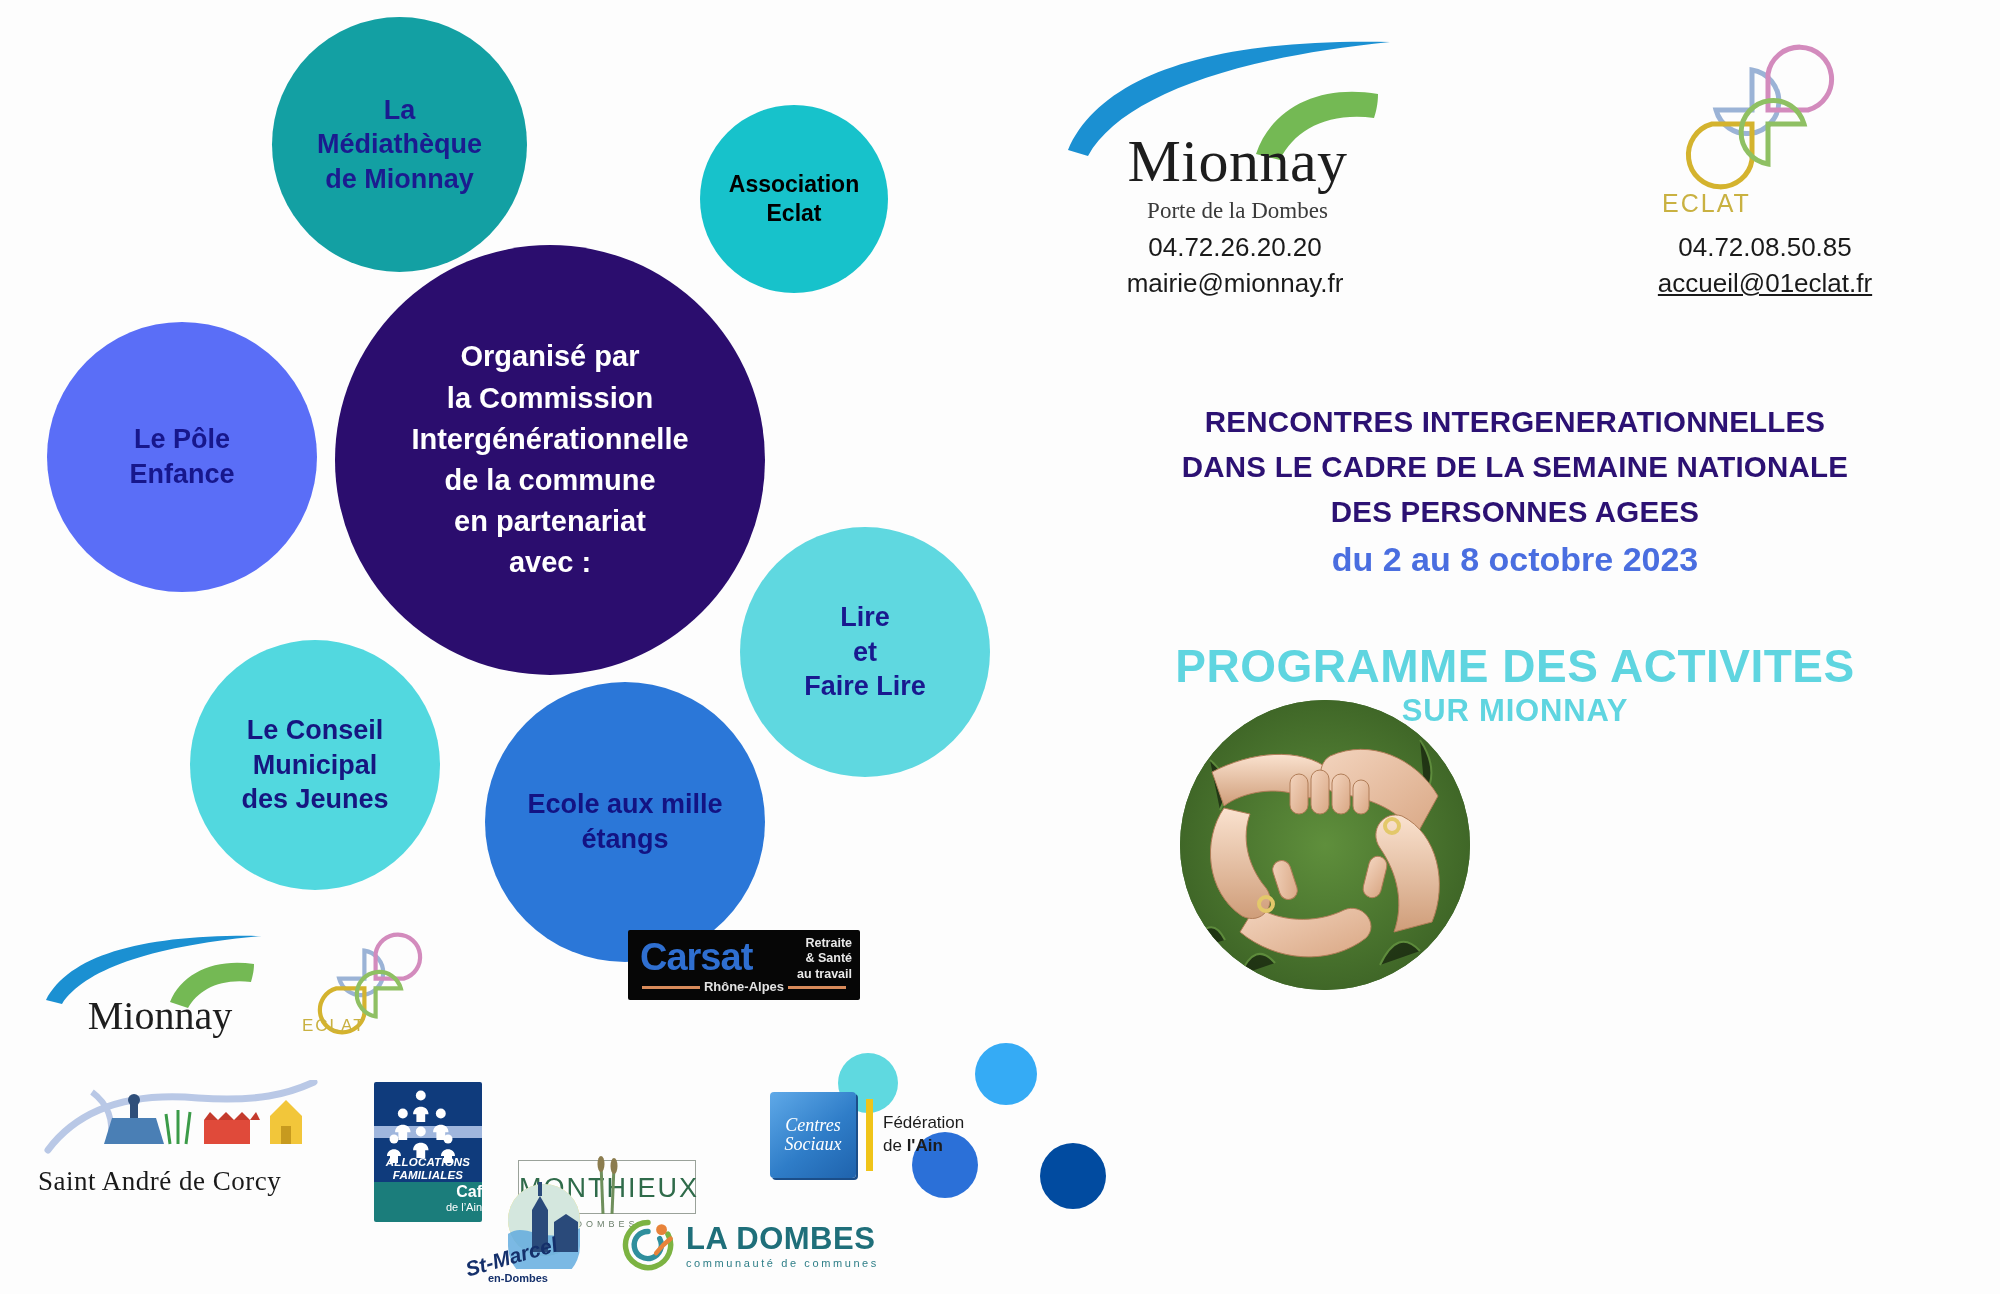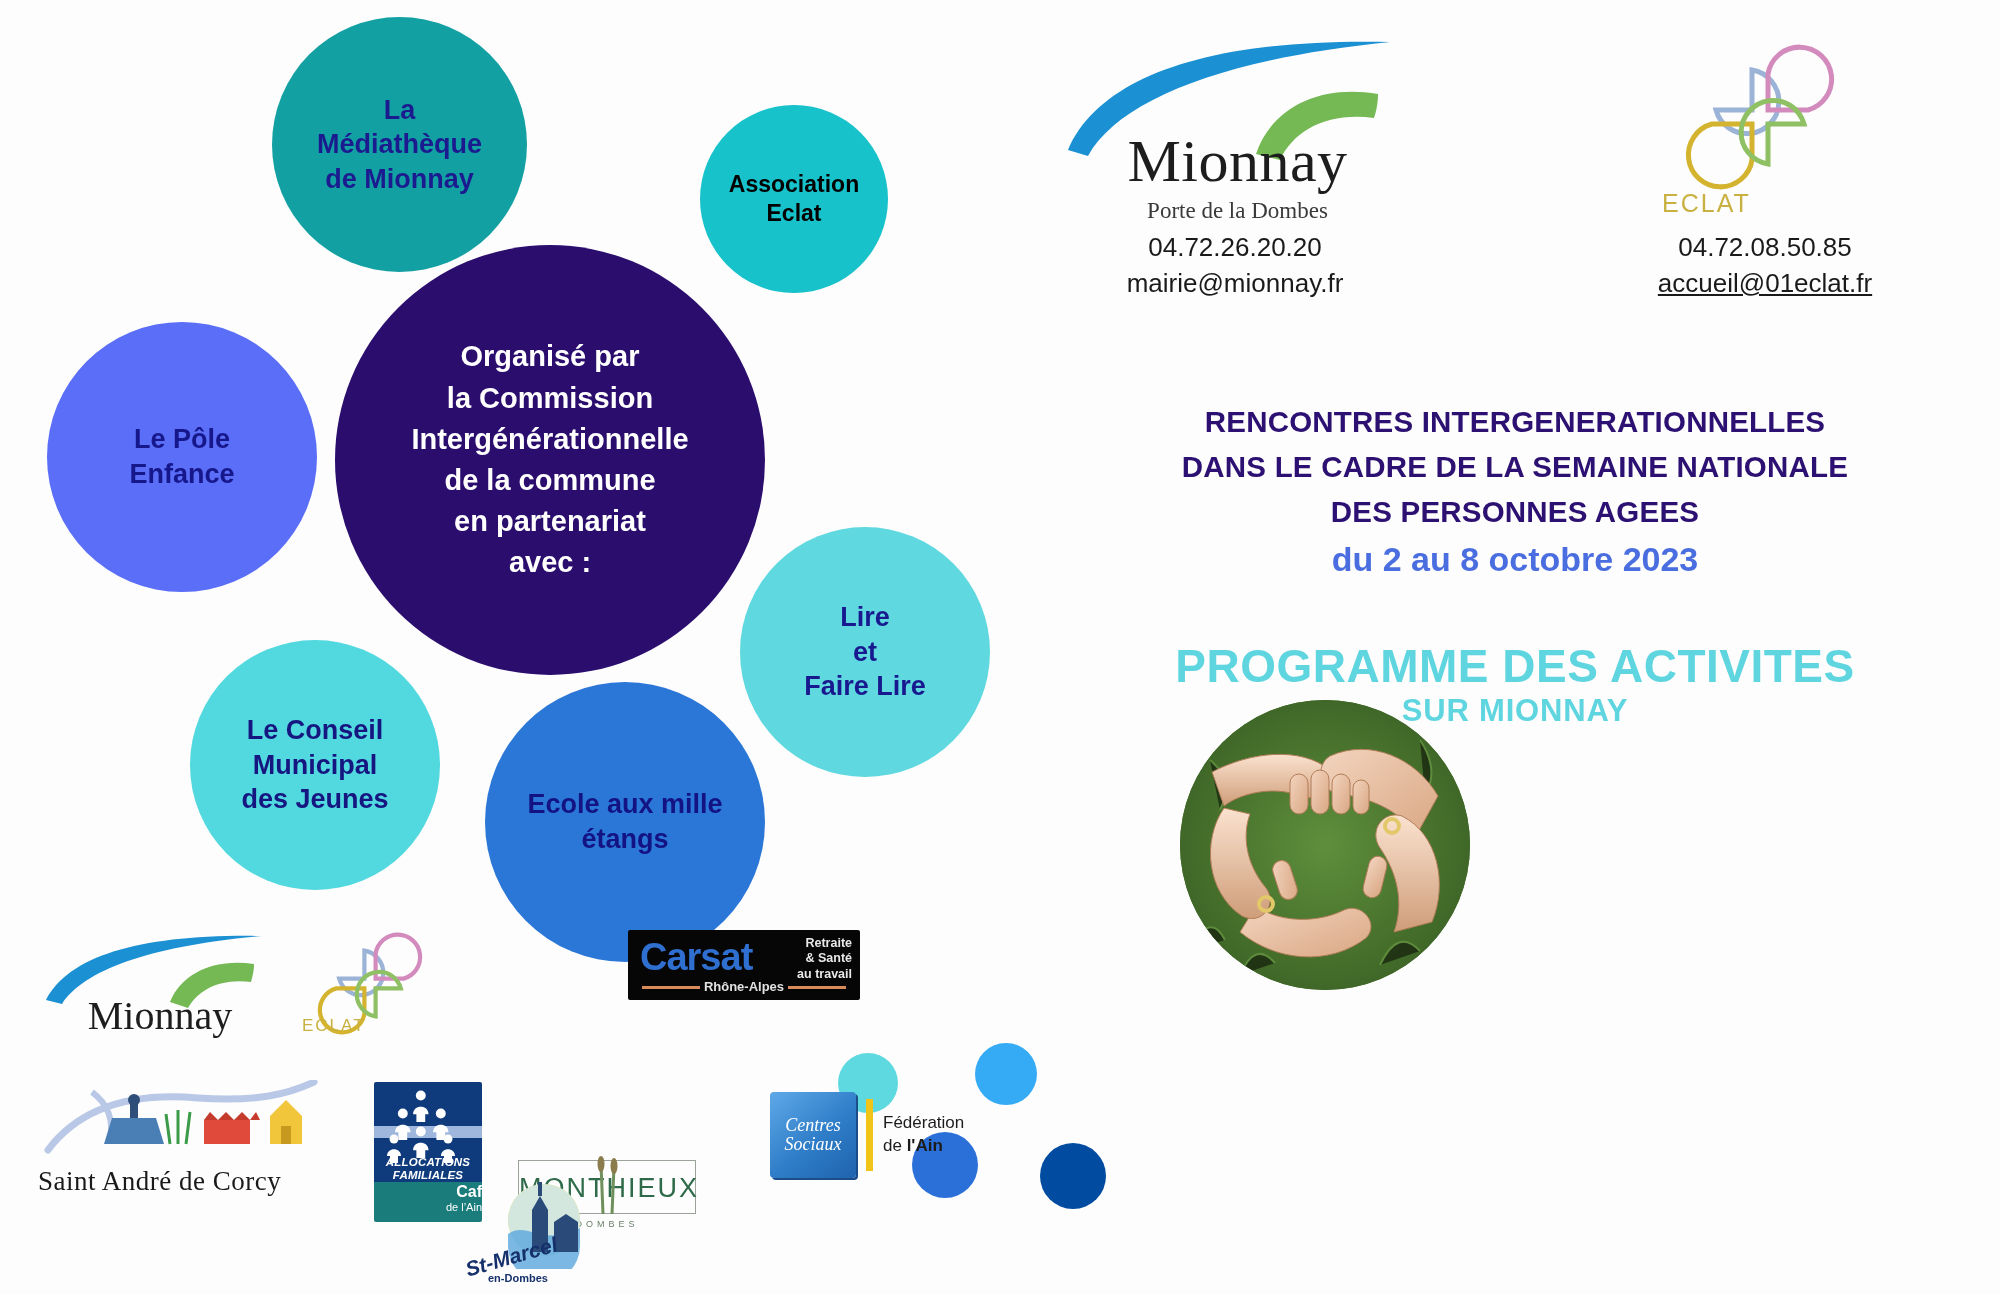--- a/index.html
+++ b/index.html
@@ -441,16 +441,28 @@
         <g fill="#2a4a7a">
           <path d="M50 78 L50 36 L58 22 L66 36 L66 78 Z"></path>
           <path d="M72 78 L72 48 L84 40 L96 48 L96 78 Z"></path>
           <rect x="56" y="8" width="4" height="14"></rect>
         </g>
       </svg>
       <div class="stm-word" style="position:absolute; left:-6px; top:66px; transform:rotate(-16deg);">St-Marcel</div>
       <div class="stm-sub" style="position:absolute; left:18px; top:92px;">en-Dombes</div>
     </div>
 
+    <div class="plogo" style="left:620px; top:280px; width:330px; height:70px; display:flex; align-items:center; gap:10px;">
+      <svg viewBox="0 0 62 62" style="width:56px;height:56px;flex:none;">
+        <path d="M31 6 a25 25 0 1 0 22 13" fill="none" stroke="#7cb342" stroke-width="6" stroke-linecap="round"></path>
+        <path d="M31 16 a15 15 0 1 0 13 8" fill="none" stroke="#2f8f9d" stroke-width="6" stroke-linecap="round"></path>
+        <circle cx="46" cy="14" r="6" fill="#e8833a"></circle>
+        <path d="M40 40 q8 -10 16 -16" fill="none" stroke="#e8833a" stroke-width="5" stroke-linecap="round"></path>
+      </svg>
+      <div>
+        <div class="dombes-word">LA DOMBES</div>
+        <div class="dombes-sub">communauté de communes</div>
+      </div>
+    </div>
 
   </div>
 
 </div>
 
 </body></html>

